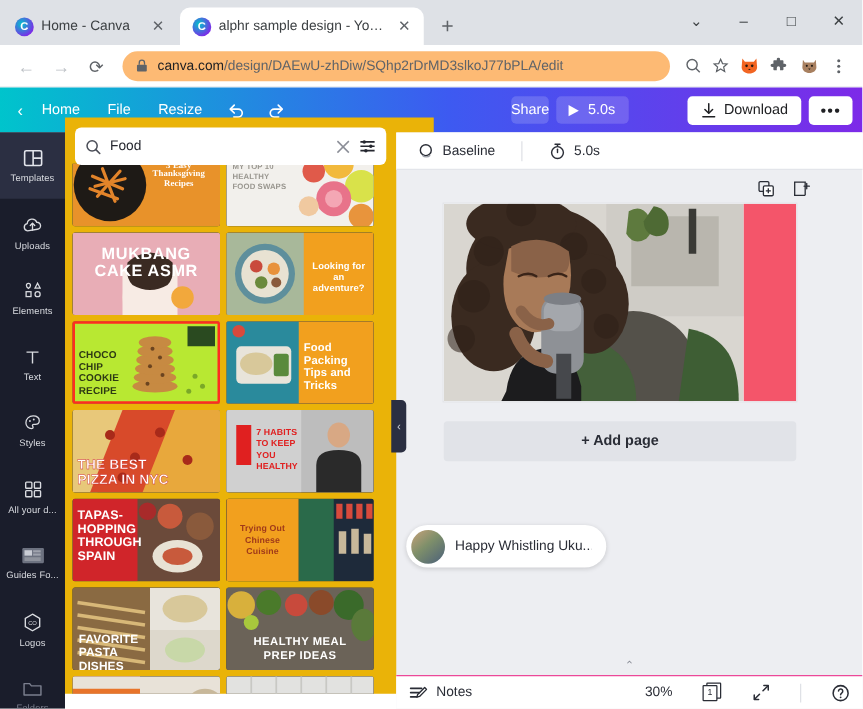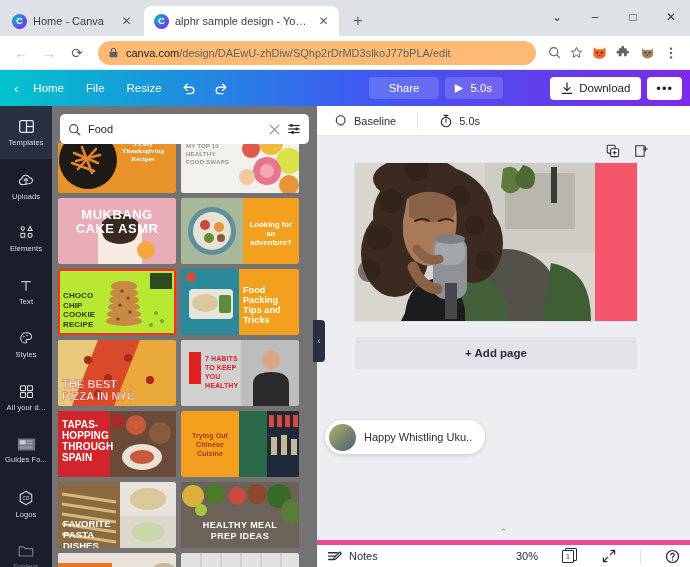--- a/index.html
+++ b/index.html
@@ -96,21 +96,21 @@
     color: #ffffff; font-size: 11.5px; padding: 5px 10px;
     border-radius: 4px; cursor: pointer; white-space: nowrap;
   }
   .ct-back { color: #fff; font-size: 13px; padding: 4px 3px 4px 8px; cursor: pointer; }
   .ct-icon-btn {
     width: 26px; height: 24px; display: flex; align-items: center;
     justify-content: center; color: #fff; cursor: pointer; margin: 0 2px;
   }
   .ct-right { margin-left: auto; display: flex; align-items: center; gap: 6px; padding-right: 2px; }
   .btn-share {
-    color: #fff; font-size: 11.5px; padding: 5px 20px; border-radius: 4px;
+    color: #fff; font-size: 11.5px; padding: 5px 0; border-radius: 4px;
     background: rgba(255,255,255,0.16); cursor: pointer;
   }
   .btn-time {
     color: #fff; font-size: 11.5px; padding: 5px 11px 5px 8px; border-radius: 4px;
     background: rgba(255,255,255,0.16); cursor: pointer;
     display: flex; align-items: center; gap: 6px;
   }
   .btn-download {
     color: #202124; font-size: 11.5px; padding: 5px 11px; border-radius: 4px;
     background: #ffffff; cursor: pointer; display: flex; align-items: center; gap: 6px; margin-left: 41px;
@@ -129,22 +129,22 @@
     width: 52px; height: 53px; display: flex; flex-direction: column;
     align-items: center; justify-content: center; gap: 3px; cursor: pointer;
     color: #d9dbe0;
   }
   .rail-item.active { background: #2b2f42; }
   .rail-label { font-size: 7.5px; letter-spacing: 0.1px; text-align: right; line-height: 9px; }
   .rail-item.dim { color: #7b7f8e; }
 
   
   .panel {
-    position: absolute; left: 52px; top: 106px; width: 295px; height: 461px;
-    background: #737373; overflow: hidden;
+    position: absolute; left: 52px; top: 94px; width: 295px; height: 461px;
+    background: #eab308; overflow: hidden;
   }
   .search-wrap {
     position: absolute; left: 0; top: 0; width: 265px; padding: 8px 8px 6px 8px;
     z-index: 4; background: transparent;
   }
   .search-box {
     height: 30px; background: #ffffff; border-radius: 5px;
     display: flex; align-items: center; padding: 0 8px; gap: 7px;
   }
   .search-val { flex: 1; font-size: 11px; color: #25272f; }
@@ -220,21 +220,21 @@
     width: 27px; height: 27px; border-radius: 50%; flex: 0 0 27px; overflow: hidden;
     background: linear-gradient(140deg,#c8a27a 0%,#7e8f6a 45%,#4a5f7a 100%);
   }
   .audio-name { font-size: 11px; color: #2a2d36; white-space: nowrap; overflow: hidden; }
   .canvas-chevron {
     position: absolute; left: 50%; bottom: 30px; transform: translateX(-50%);
     color: #8b8e98; font-size: 9px; cursor: pointer; z-index: 5;
   }
   .statusbar {
     position: absolute; left: 0; bottom: 0; width: 373px; height: 27px;
-    background: #ffffff; border-top: 5px solid #ec4899;
+    background: #ffffff; border-top: 1px solid #ec4899;
     display: flex; align-items: center; padding: 0 10px;
   }
   .sb-left { display: flex; align-items: center; gap: 7px; font-size: 11px; color: #2a2d36; cursor: pointer; }
   .sb-right { margin-left: auto; display: flex; align-items: center; gap: 24px; }
   .sb-zoom { font-size: 11px; color: #2a2d36; cursor: pointer; }
   .sb-ic { color: #2a2d36; cursor: pointer; display: flex; align-items: center; }
   .sb-div { width: 1px; height: 15px; background: #dfe1e6; }
   .pagecount {
     position: relative; width: 16px; height: 16px;
   }

